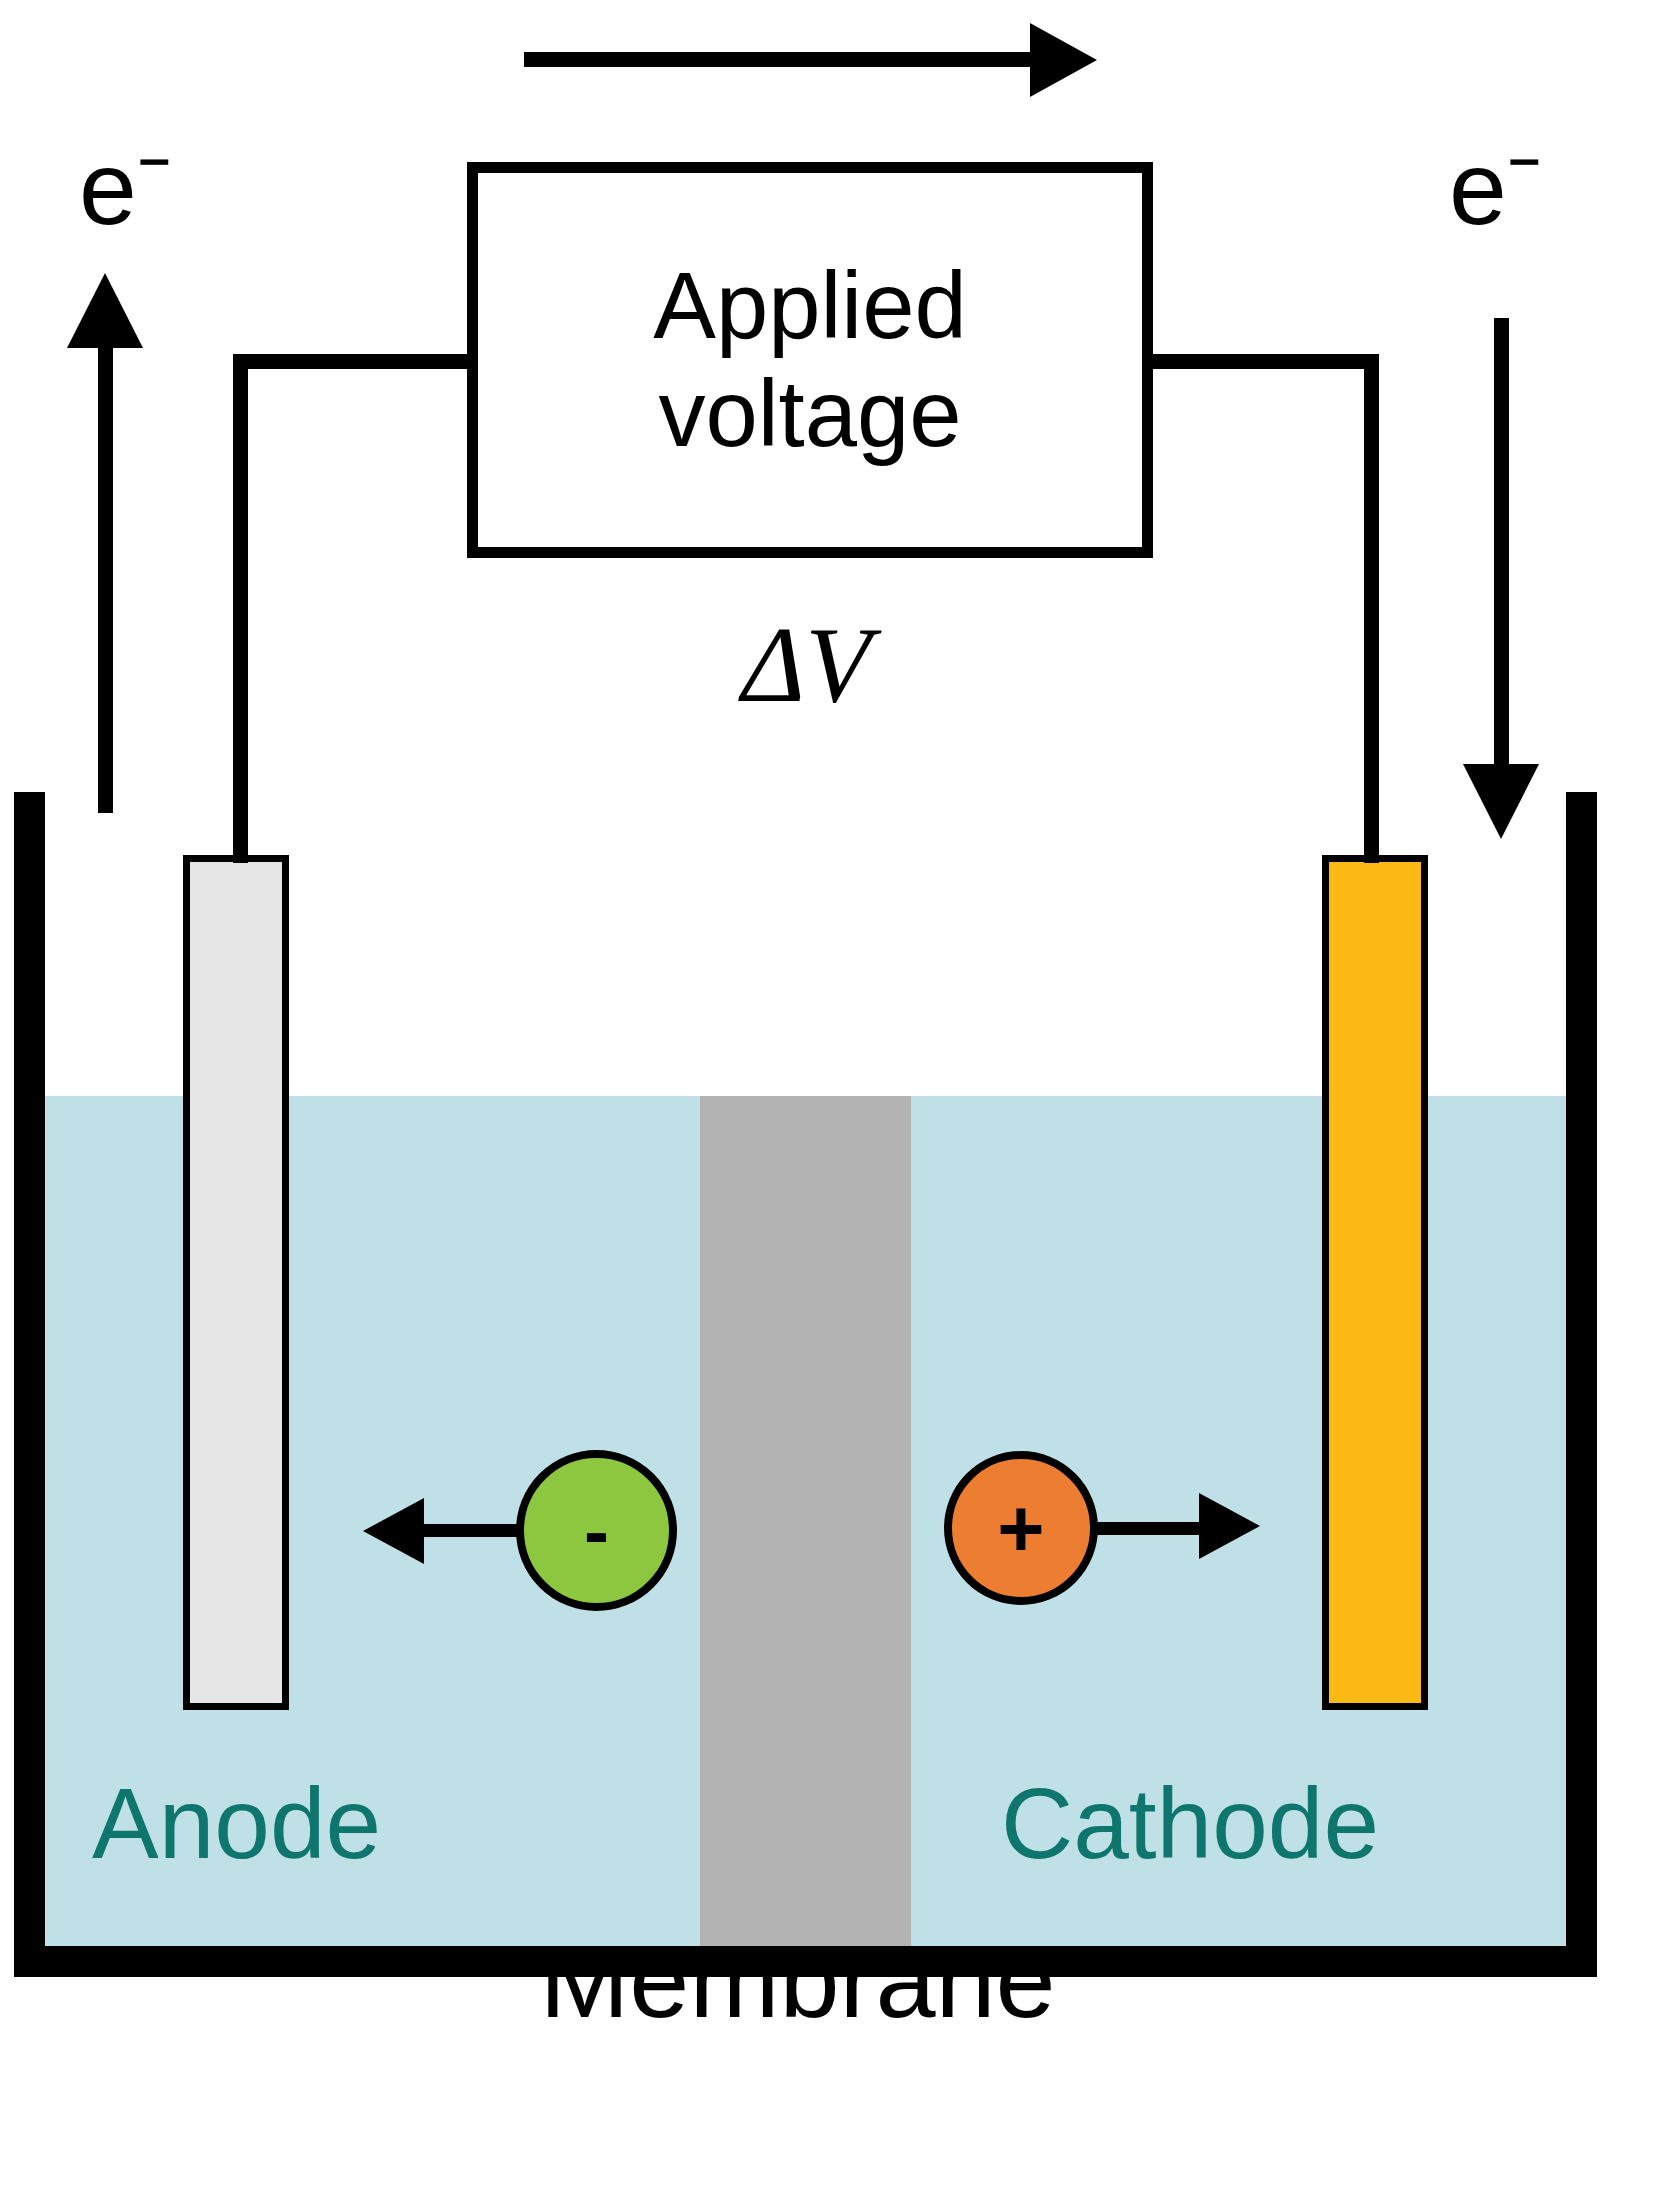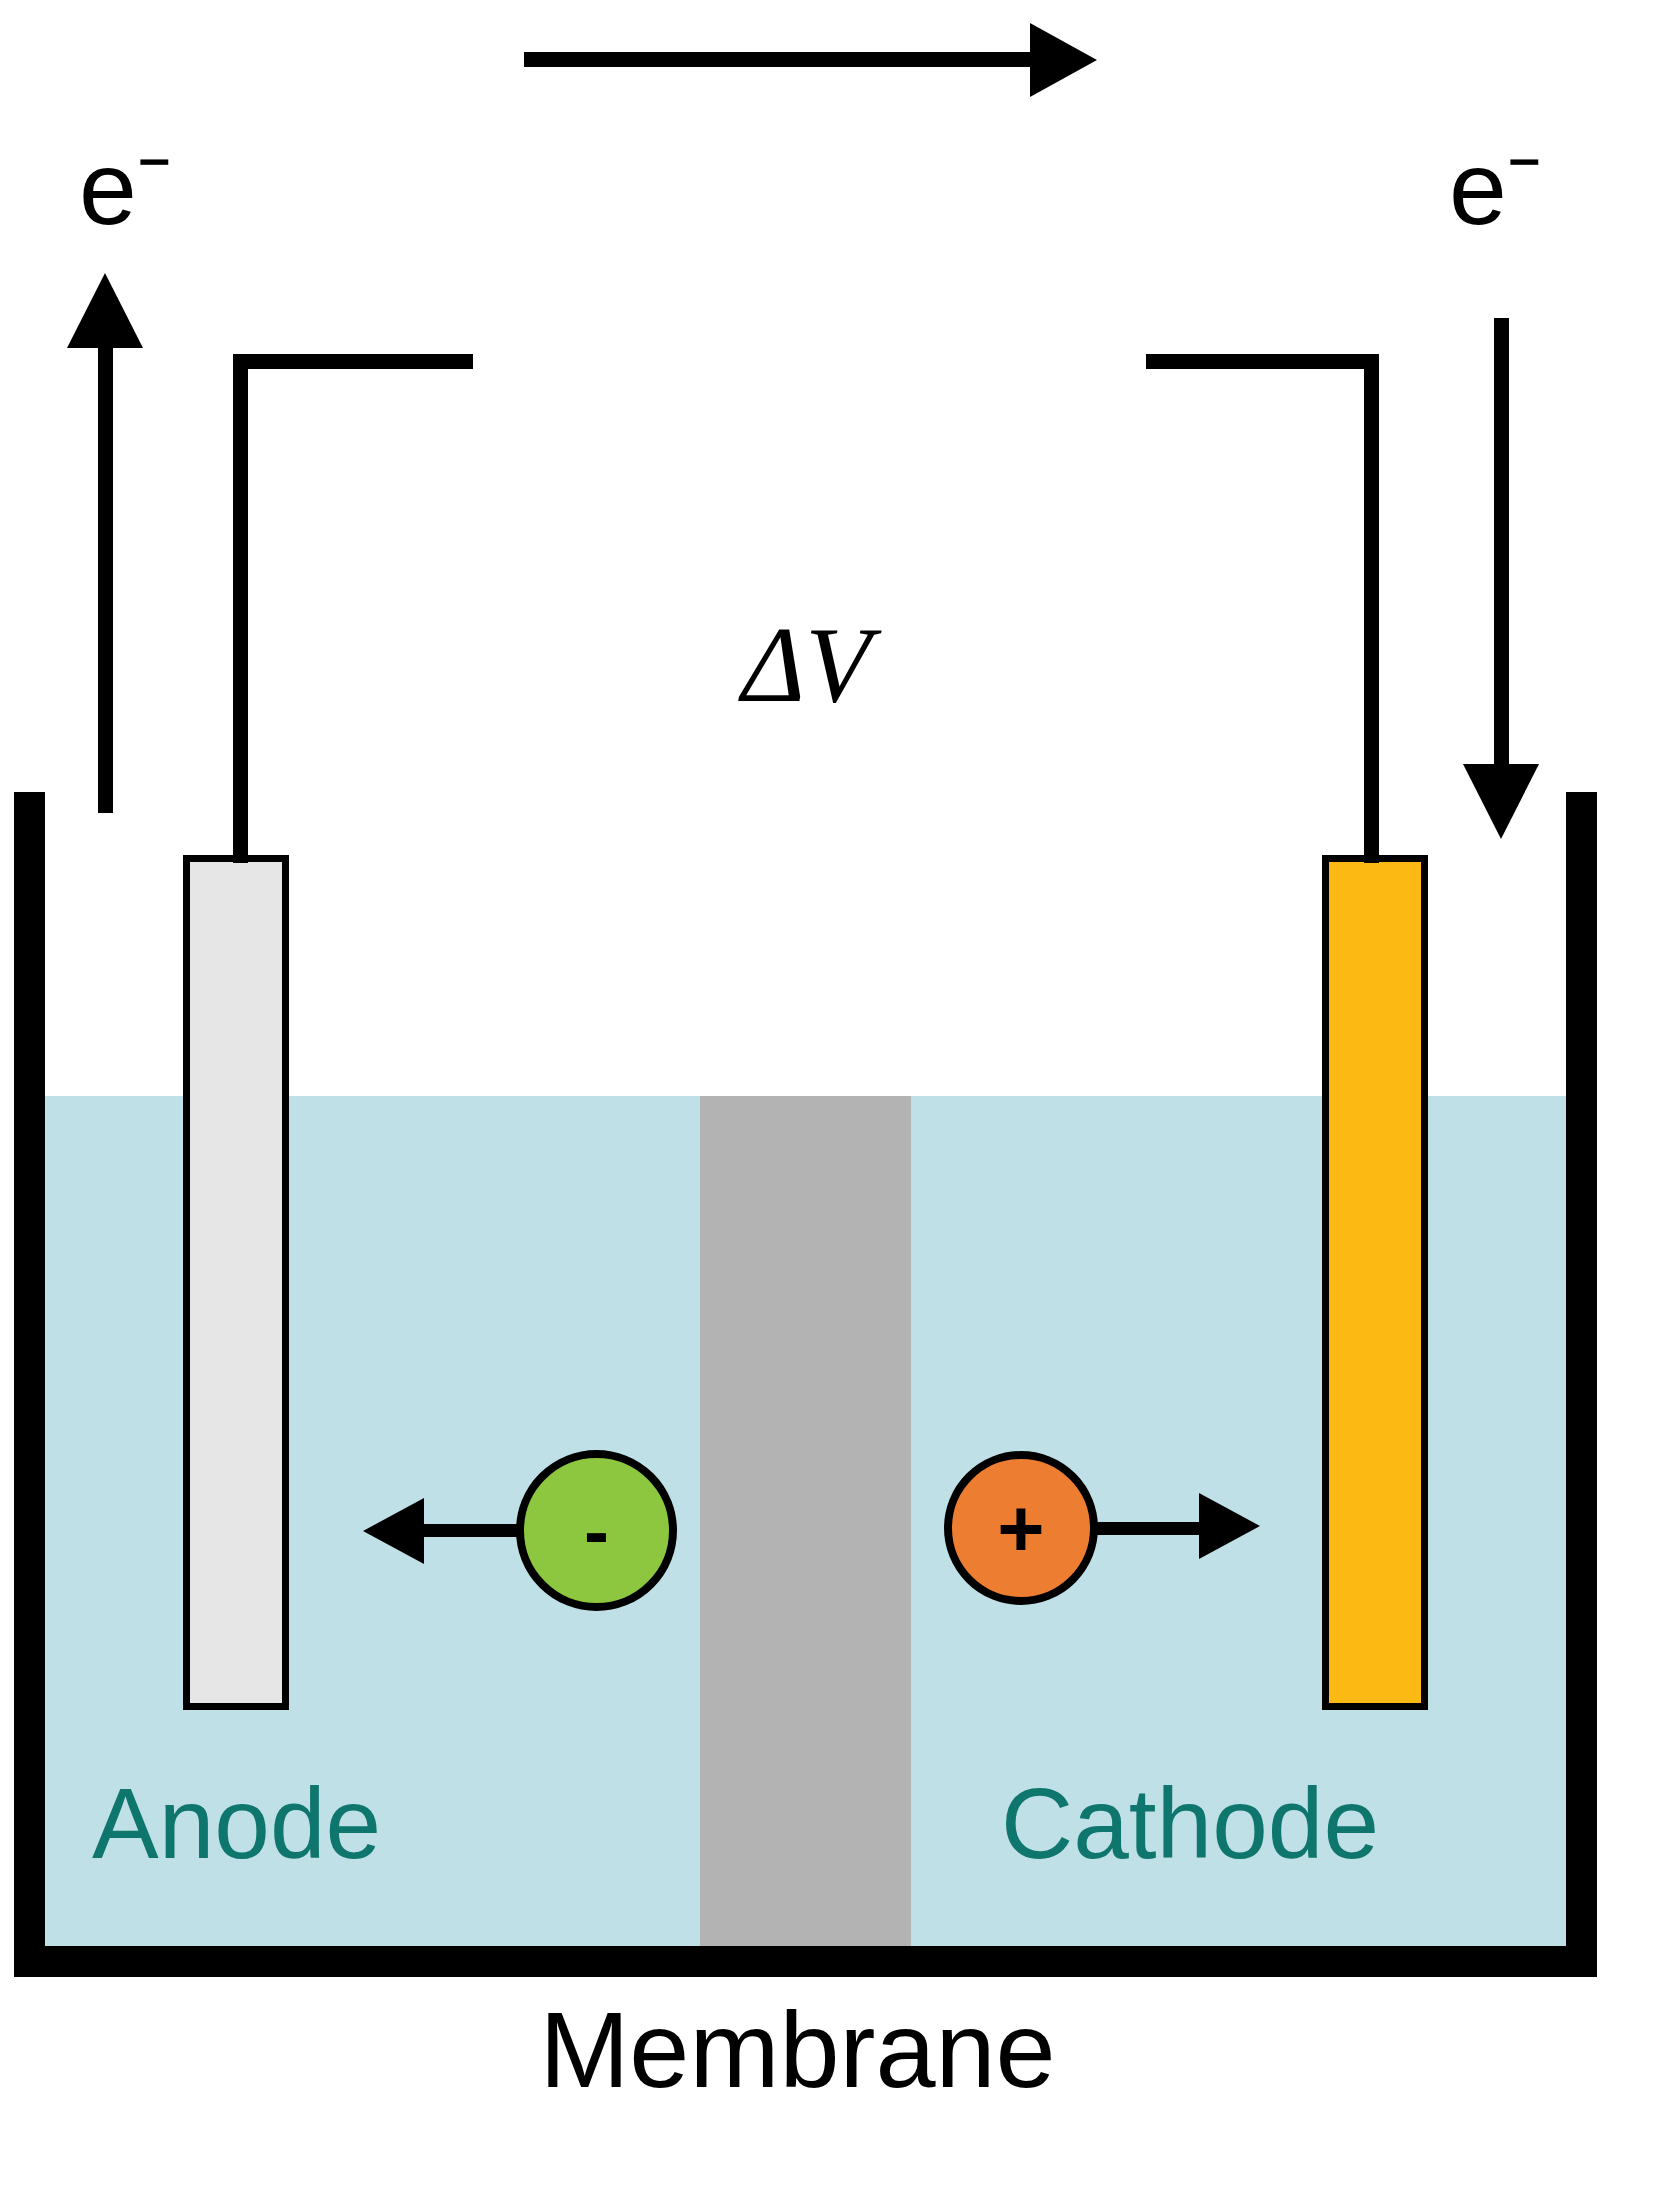--- a/index.html
+++ b/index.html
@@ -69,21 +69,21 @@
     border:8.6px solid var(--line,#000);box-sizing:border-box;
     display:flex;align-items:center;justify-content:center;
     font-weight:bold;z-index:4;color:#000;
   }
   .ion.anion{left:516px;top:1450px;width:161px;height:161px;background:var(--anion,#8dc63f);font-size:75px;}
   .ion.cation{left:944px;top:1451px;width:154px;height:154px;background:var(--cation,#ed7d31);font-size:81px;}
   .electrode-label{
     position:absolute;top:1766px;font-size:100px;color:#0f766e;z-index:4;
   }
   .membrane-label{
-    position:absolute;left:413px;top:1987px;width:769px;text-align:center;
+    position:absolute;left:413px;top:1917px;width:769px;text-align:center;
     font-size:108px;color:#000;
   }
 </style>
 </head>
 <body>
 
 <div id="stage">
 
   <div>
     <div class="hline" style="left:524px;top:52px;width:519px;height:15.4px;"></div>
@@ -105,20 +105,23 @@
 
   <div>
     <div class="hline wire" style="left:233px;top:354px;width:240px;height:15.4px;"></div>
     <div class="vline wire" style="left:233px;top:354px;width:15.4px;height:509px;"></div>
   </div>
   <div>
     <div class="hline wire" style="left:1146px;top:354px;width:233px;height:15.4px;"></div>
     <div class="vline wire" style="left:1364px;top:354px;width:15.4px;height:509px;"></div>
   </div>
 
+  <div class="voltage-box">
+    <div class="label">Applied voltage</div>
+  </div>
   <div class="delta-v">ΔV</div>
 
   <div class="liquid"></div>
   <div class="membrane"></div>
 
   <div class="electrode anode"></div>
   <div class="electrode cathode"></div>
 
   <div>
     <div class="hline" style="left:419px;top:1524px;width:104px;height:13.4px;z-index:4;"></div>

